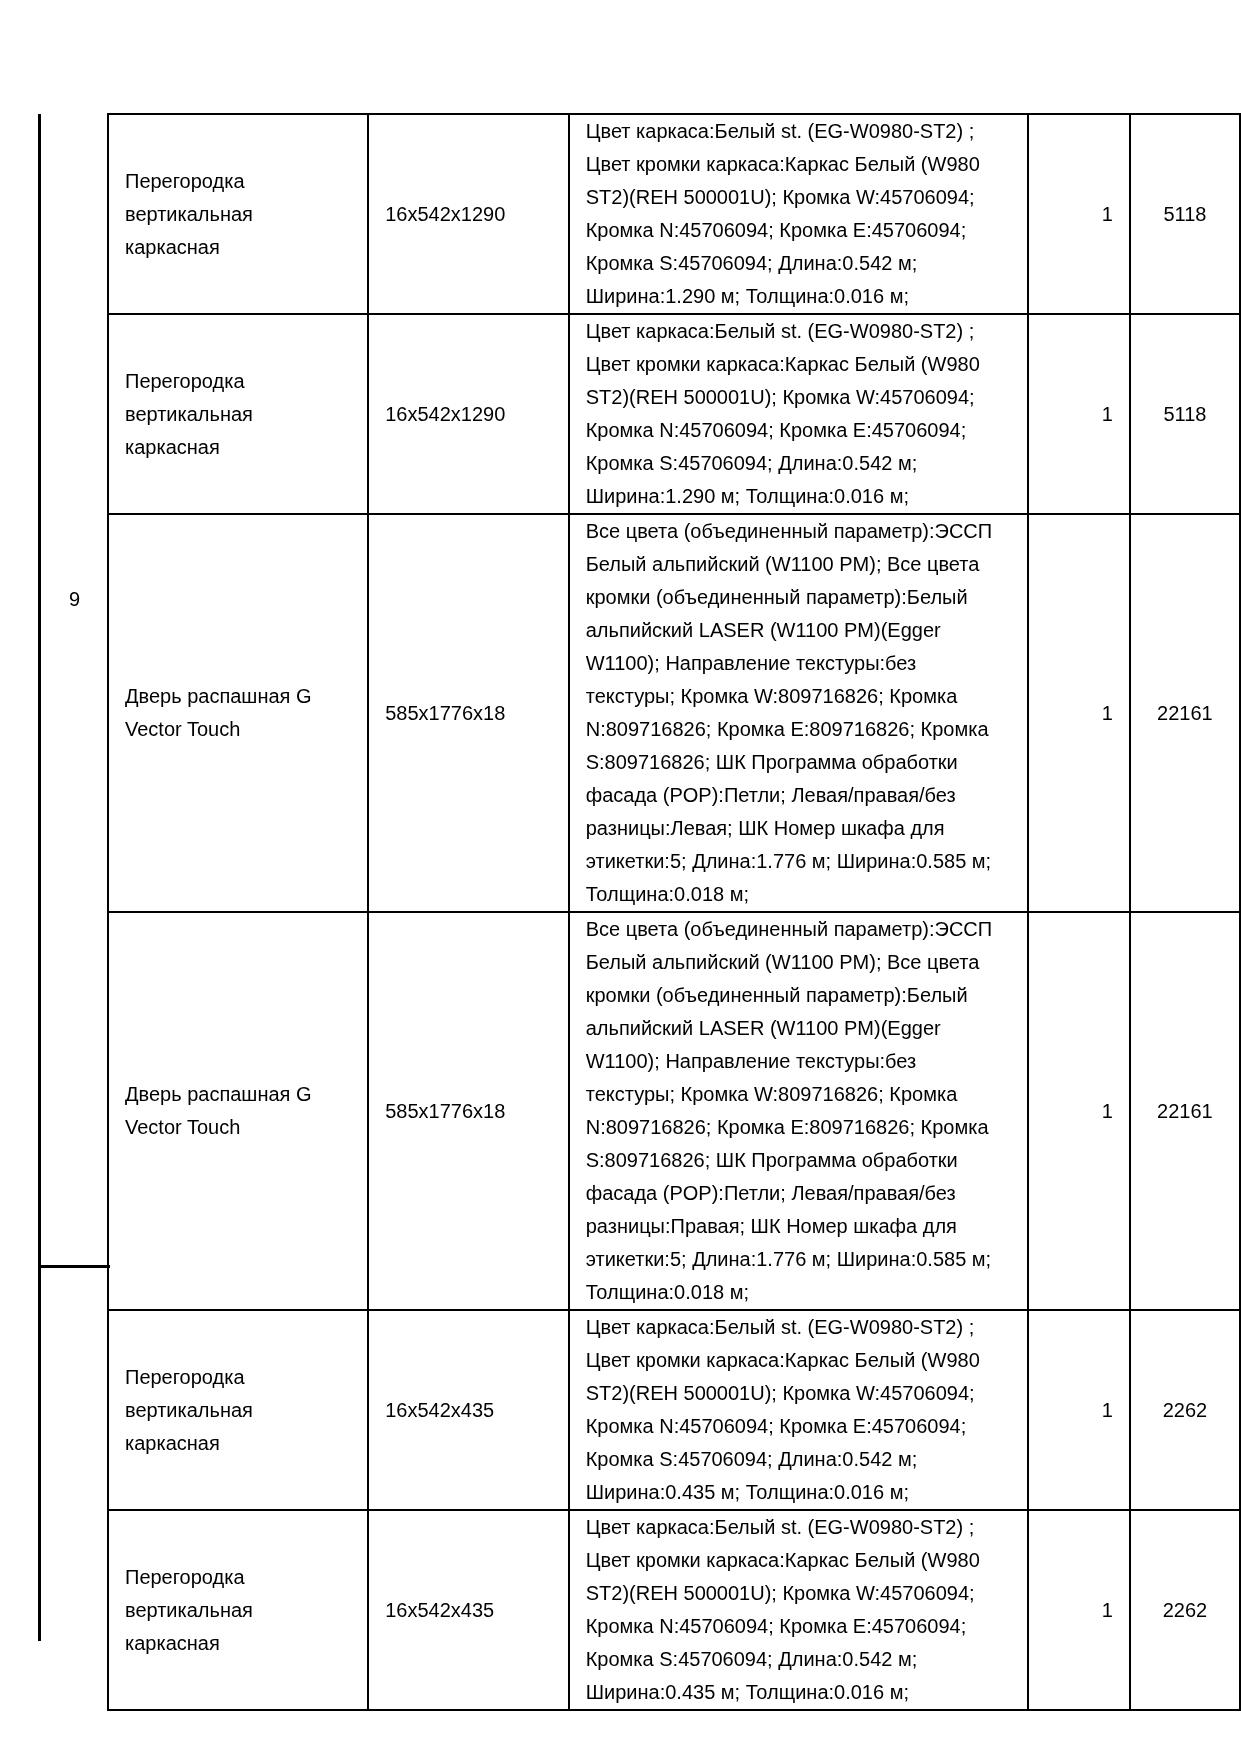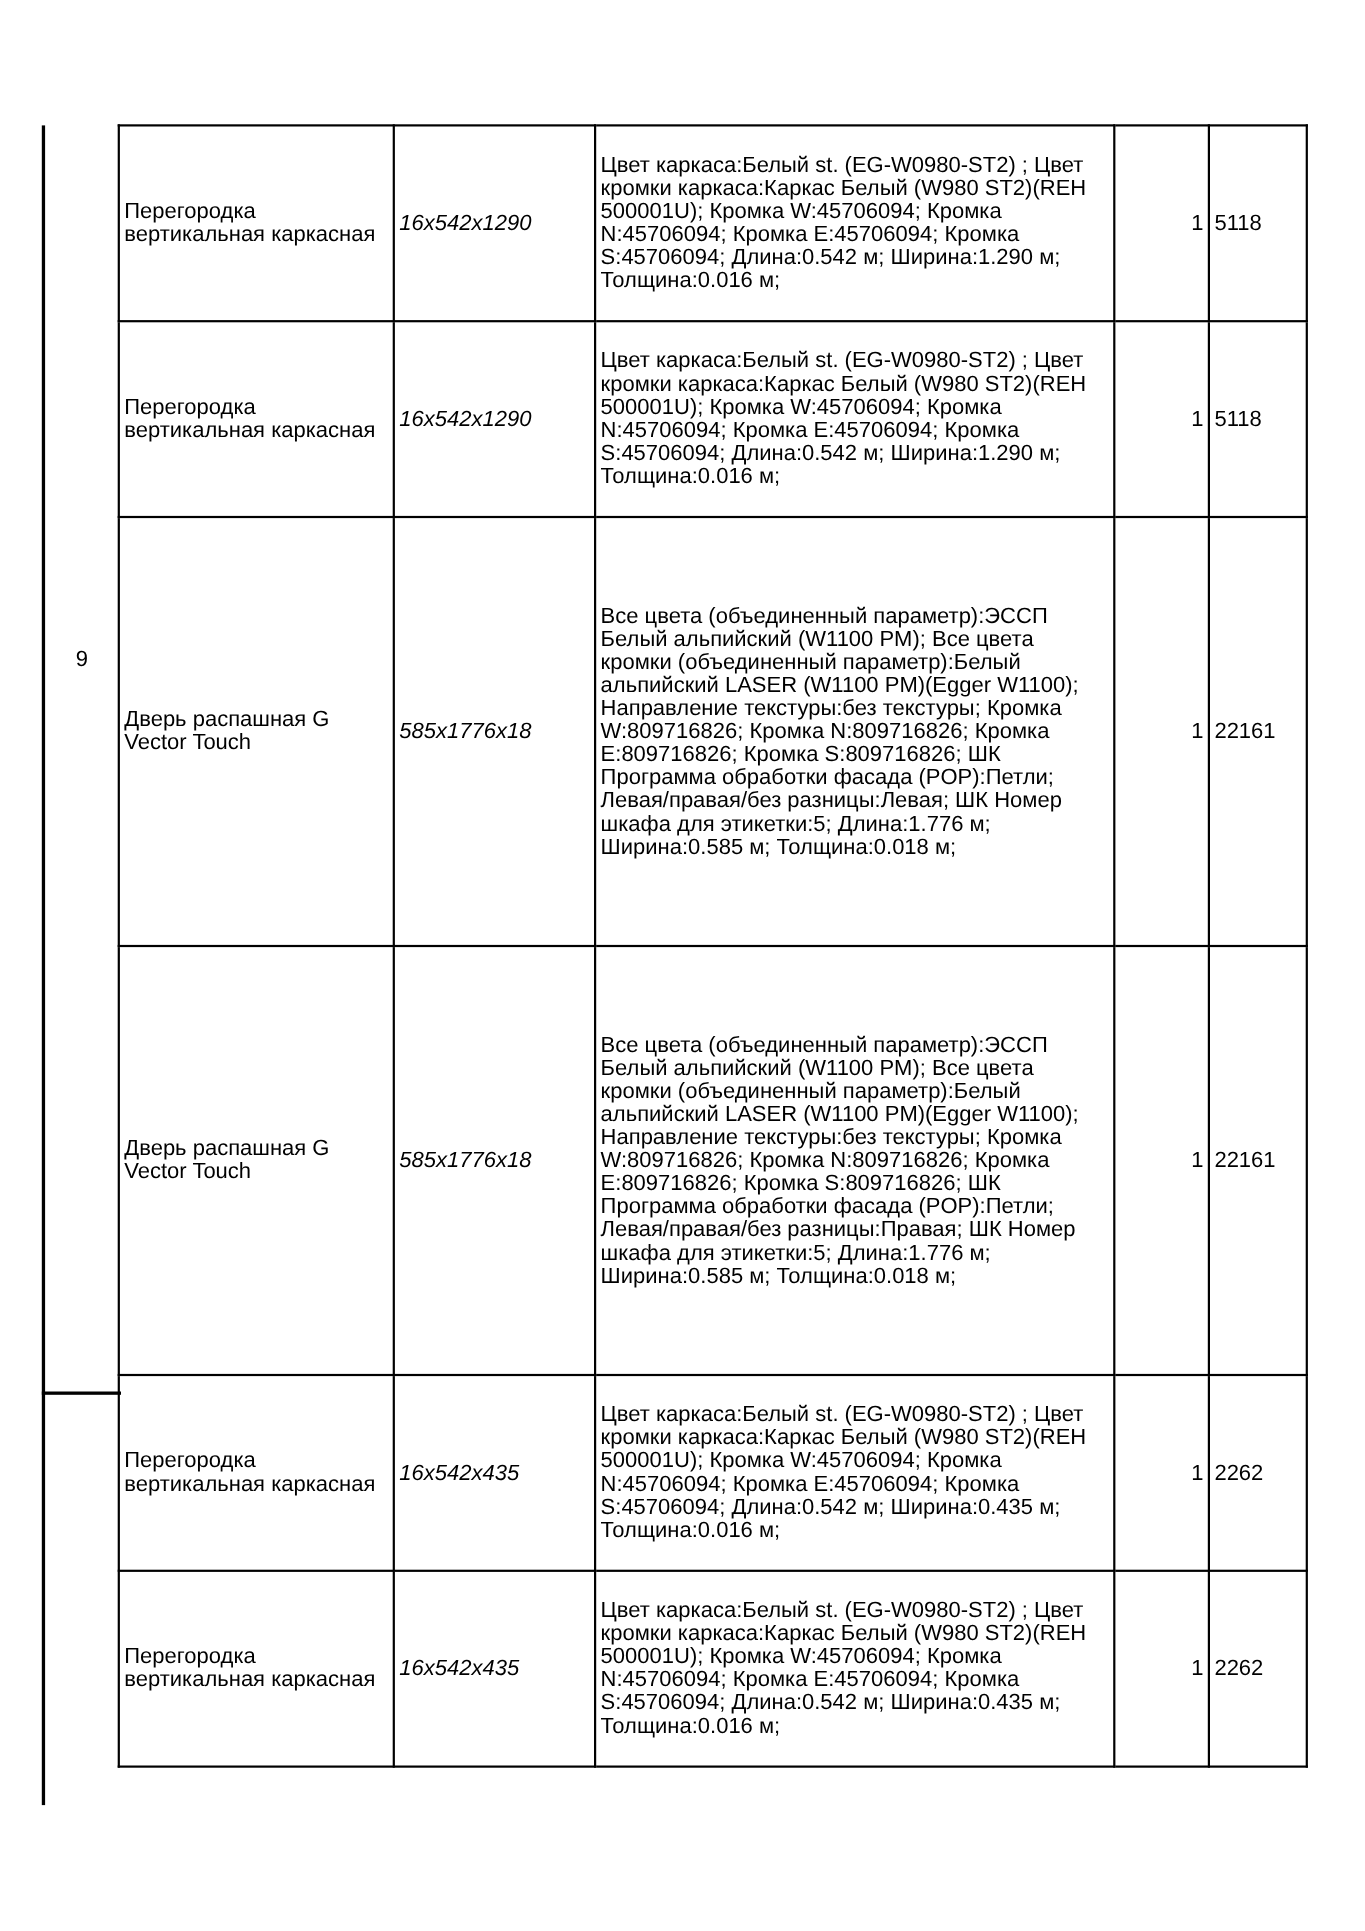--- a/index.html
+++ b/index.html
@@ -5,27 +5,27 @@
   html, body { margin: 0; padding: 0; background: #ffffff; }
   body { width: 1241px; height: 1755px; position: relative; overflow: hidden;
          font-family: "Liberation Sans", "DejaVu Sans", sans-serif; color: #000; }
   .page { position: absolute; left: 0; top: 0; width: 1241px; height: 1755px; }
   .outer-left { position: absolute; left: 38px; width: 3px; background: #000; }
   .group-sep { position: absolute; left: 38px; height: 3px; background: #000; }
   .group-num { position: absolute; left: 41px; width: 67px; text-align: center;
                font-size: 20px; line-height: 30px; }
   table.spec { position: absolute; left: 107px; top: 113px; border-collapse: collapse;
                table-layout: fixed; }
-  table.spec td { border: 2.5px solid #000; padding: 0 4px; font-size: 20px;
-                  line-height: 21px; vertical-align: middle; overflow: hidden; }
+  table.spec td { border: 2.5px solid #000; padding: 0 16px; font-size: 20px;
+                  line-height: 33px; vertical-align: middle; overflow: hidden; }
   td.c-name { width: 240px; margin-left: 44px; }
-  td.c-size { width: 173px; font-style: italic; }
+  td.c-size { width: 173px; }
   td.c-desc { width: 462px; }
   td.c-qty  { width: 76px; text-align: right; }
-  td.c-price{ width: 79px; text-align: left; }
+  td.c-price{ width: 79px; text-align: center; }
   tr.r-part td { height: 176px; }
   tr.r-door td { height: 388px; }
 </style>
 </head>
 <body>
 
 <div class="page">
 
   <div class="outer-left" style="top:114px;height:1527px;"></div>
   <div class="group-sep" style="top:1265px;width:72px;"></div>

